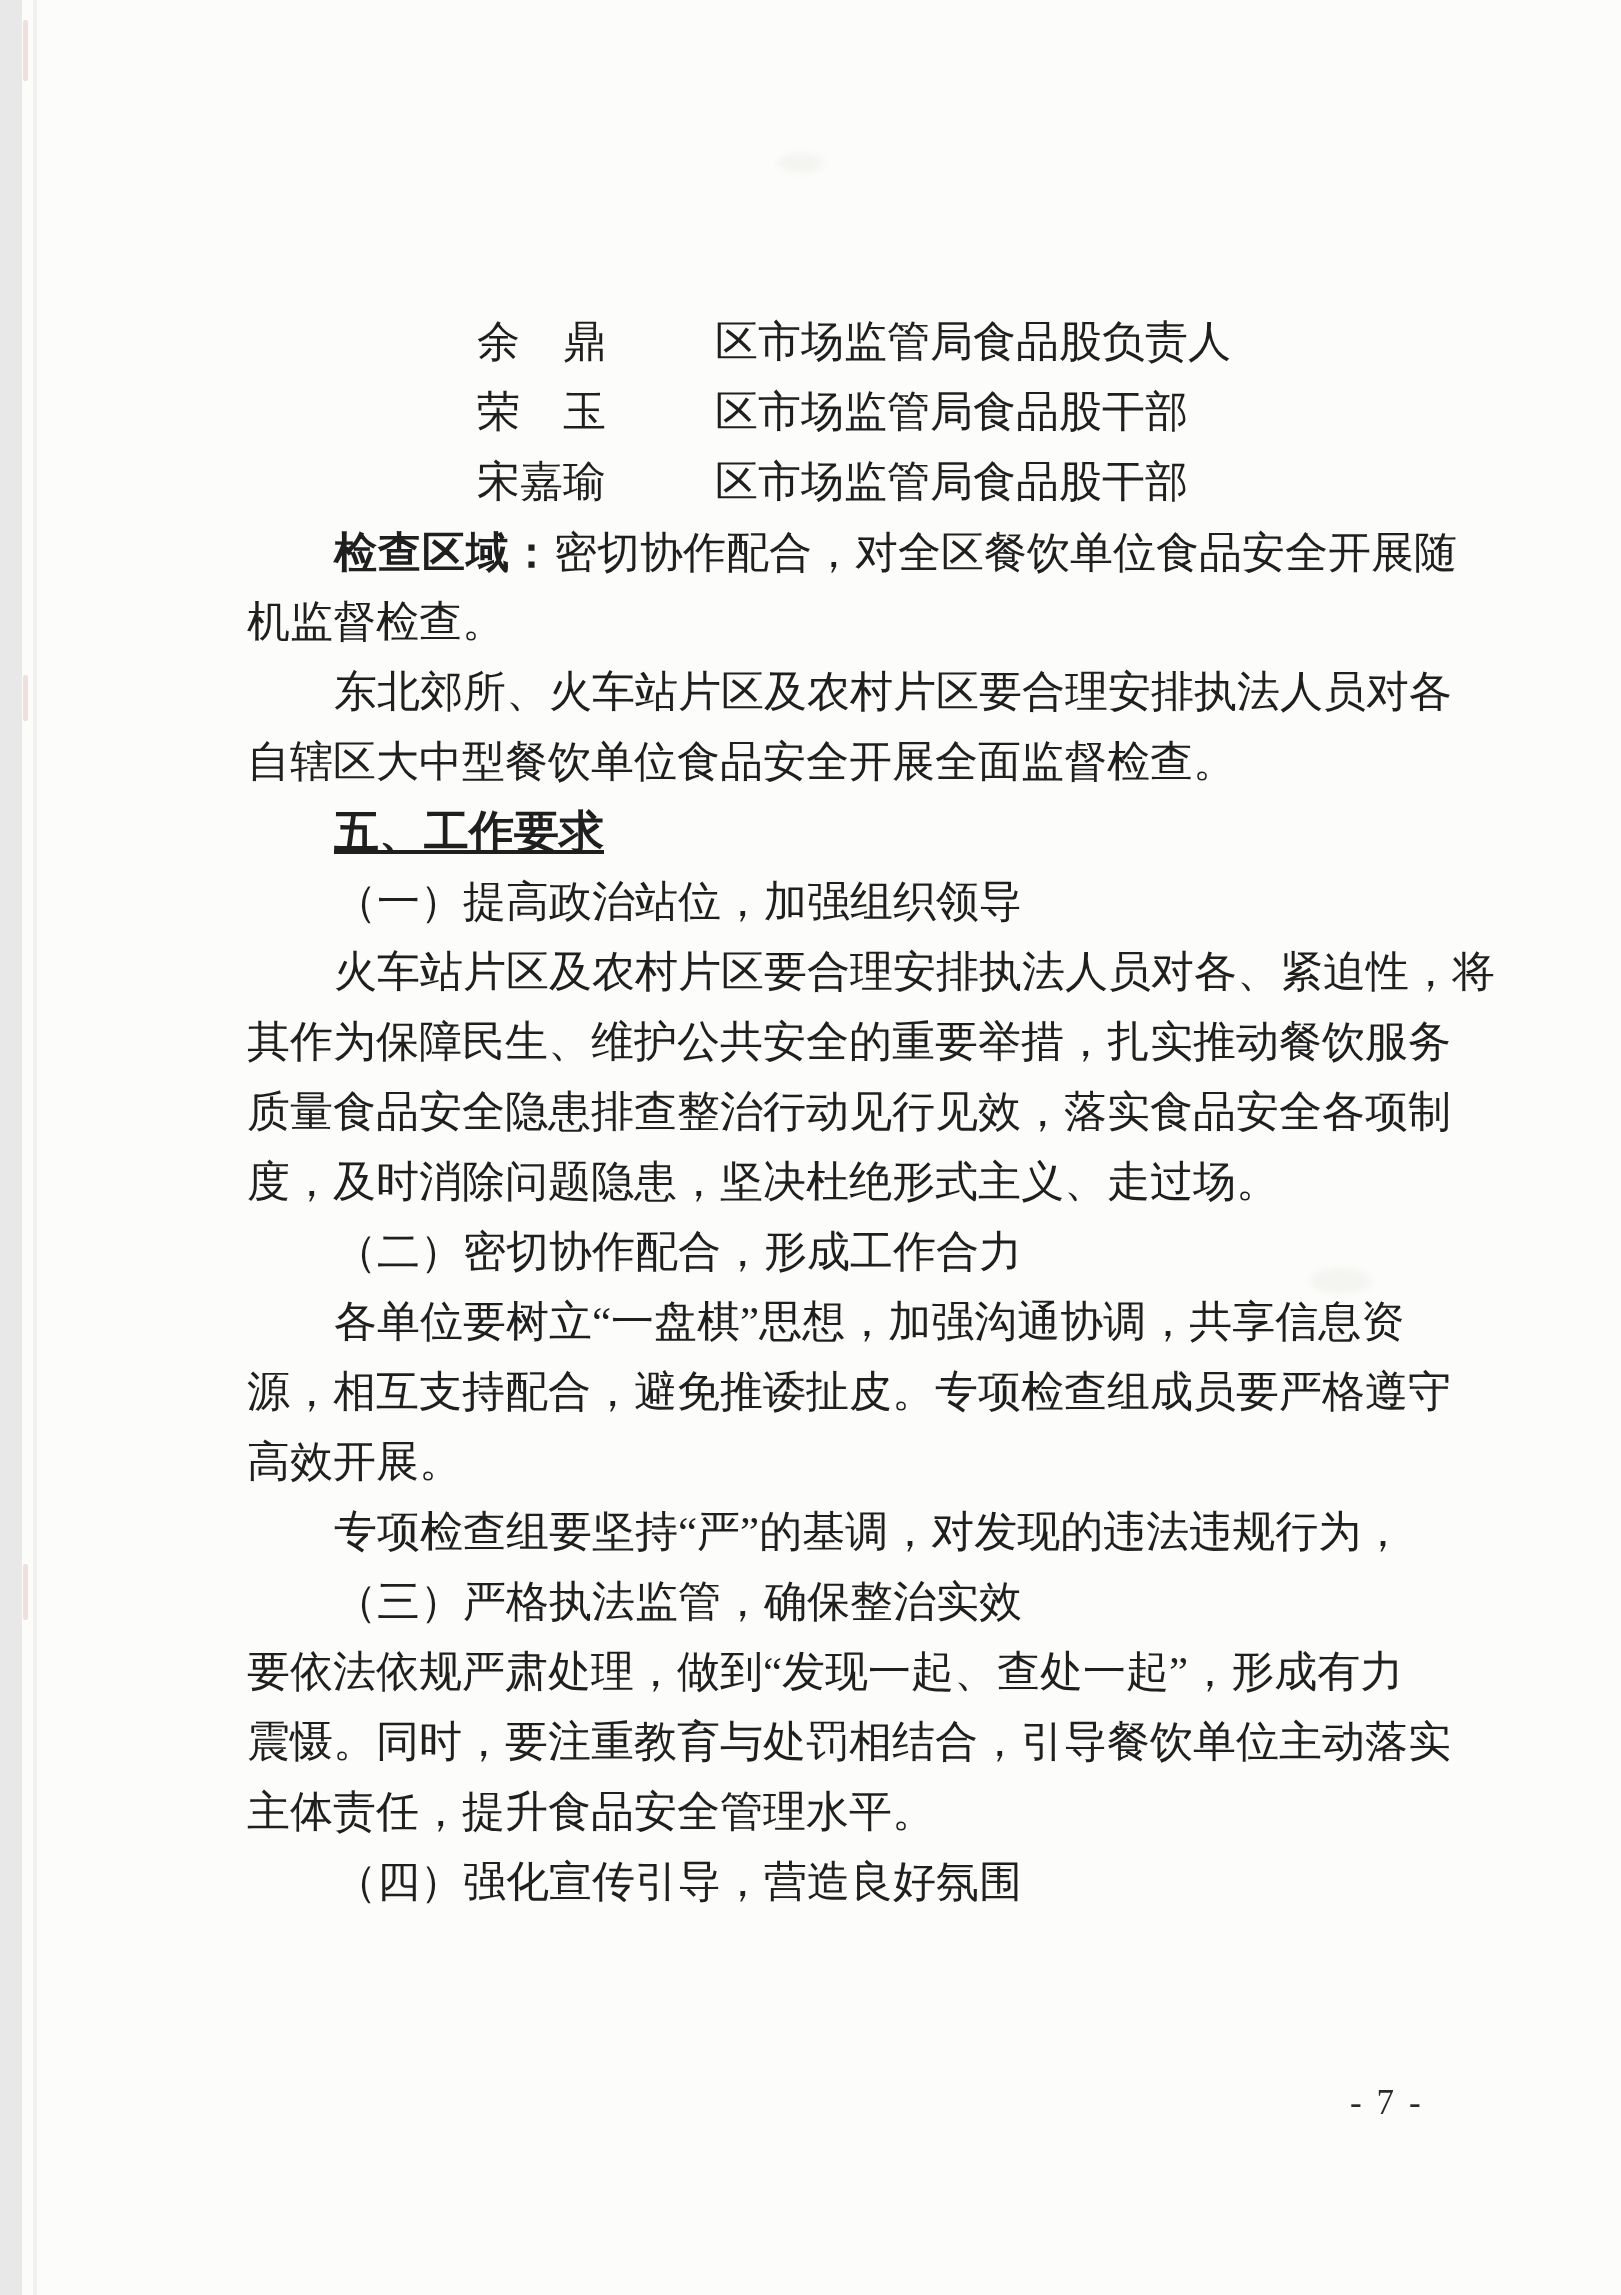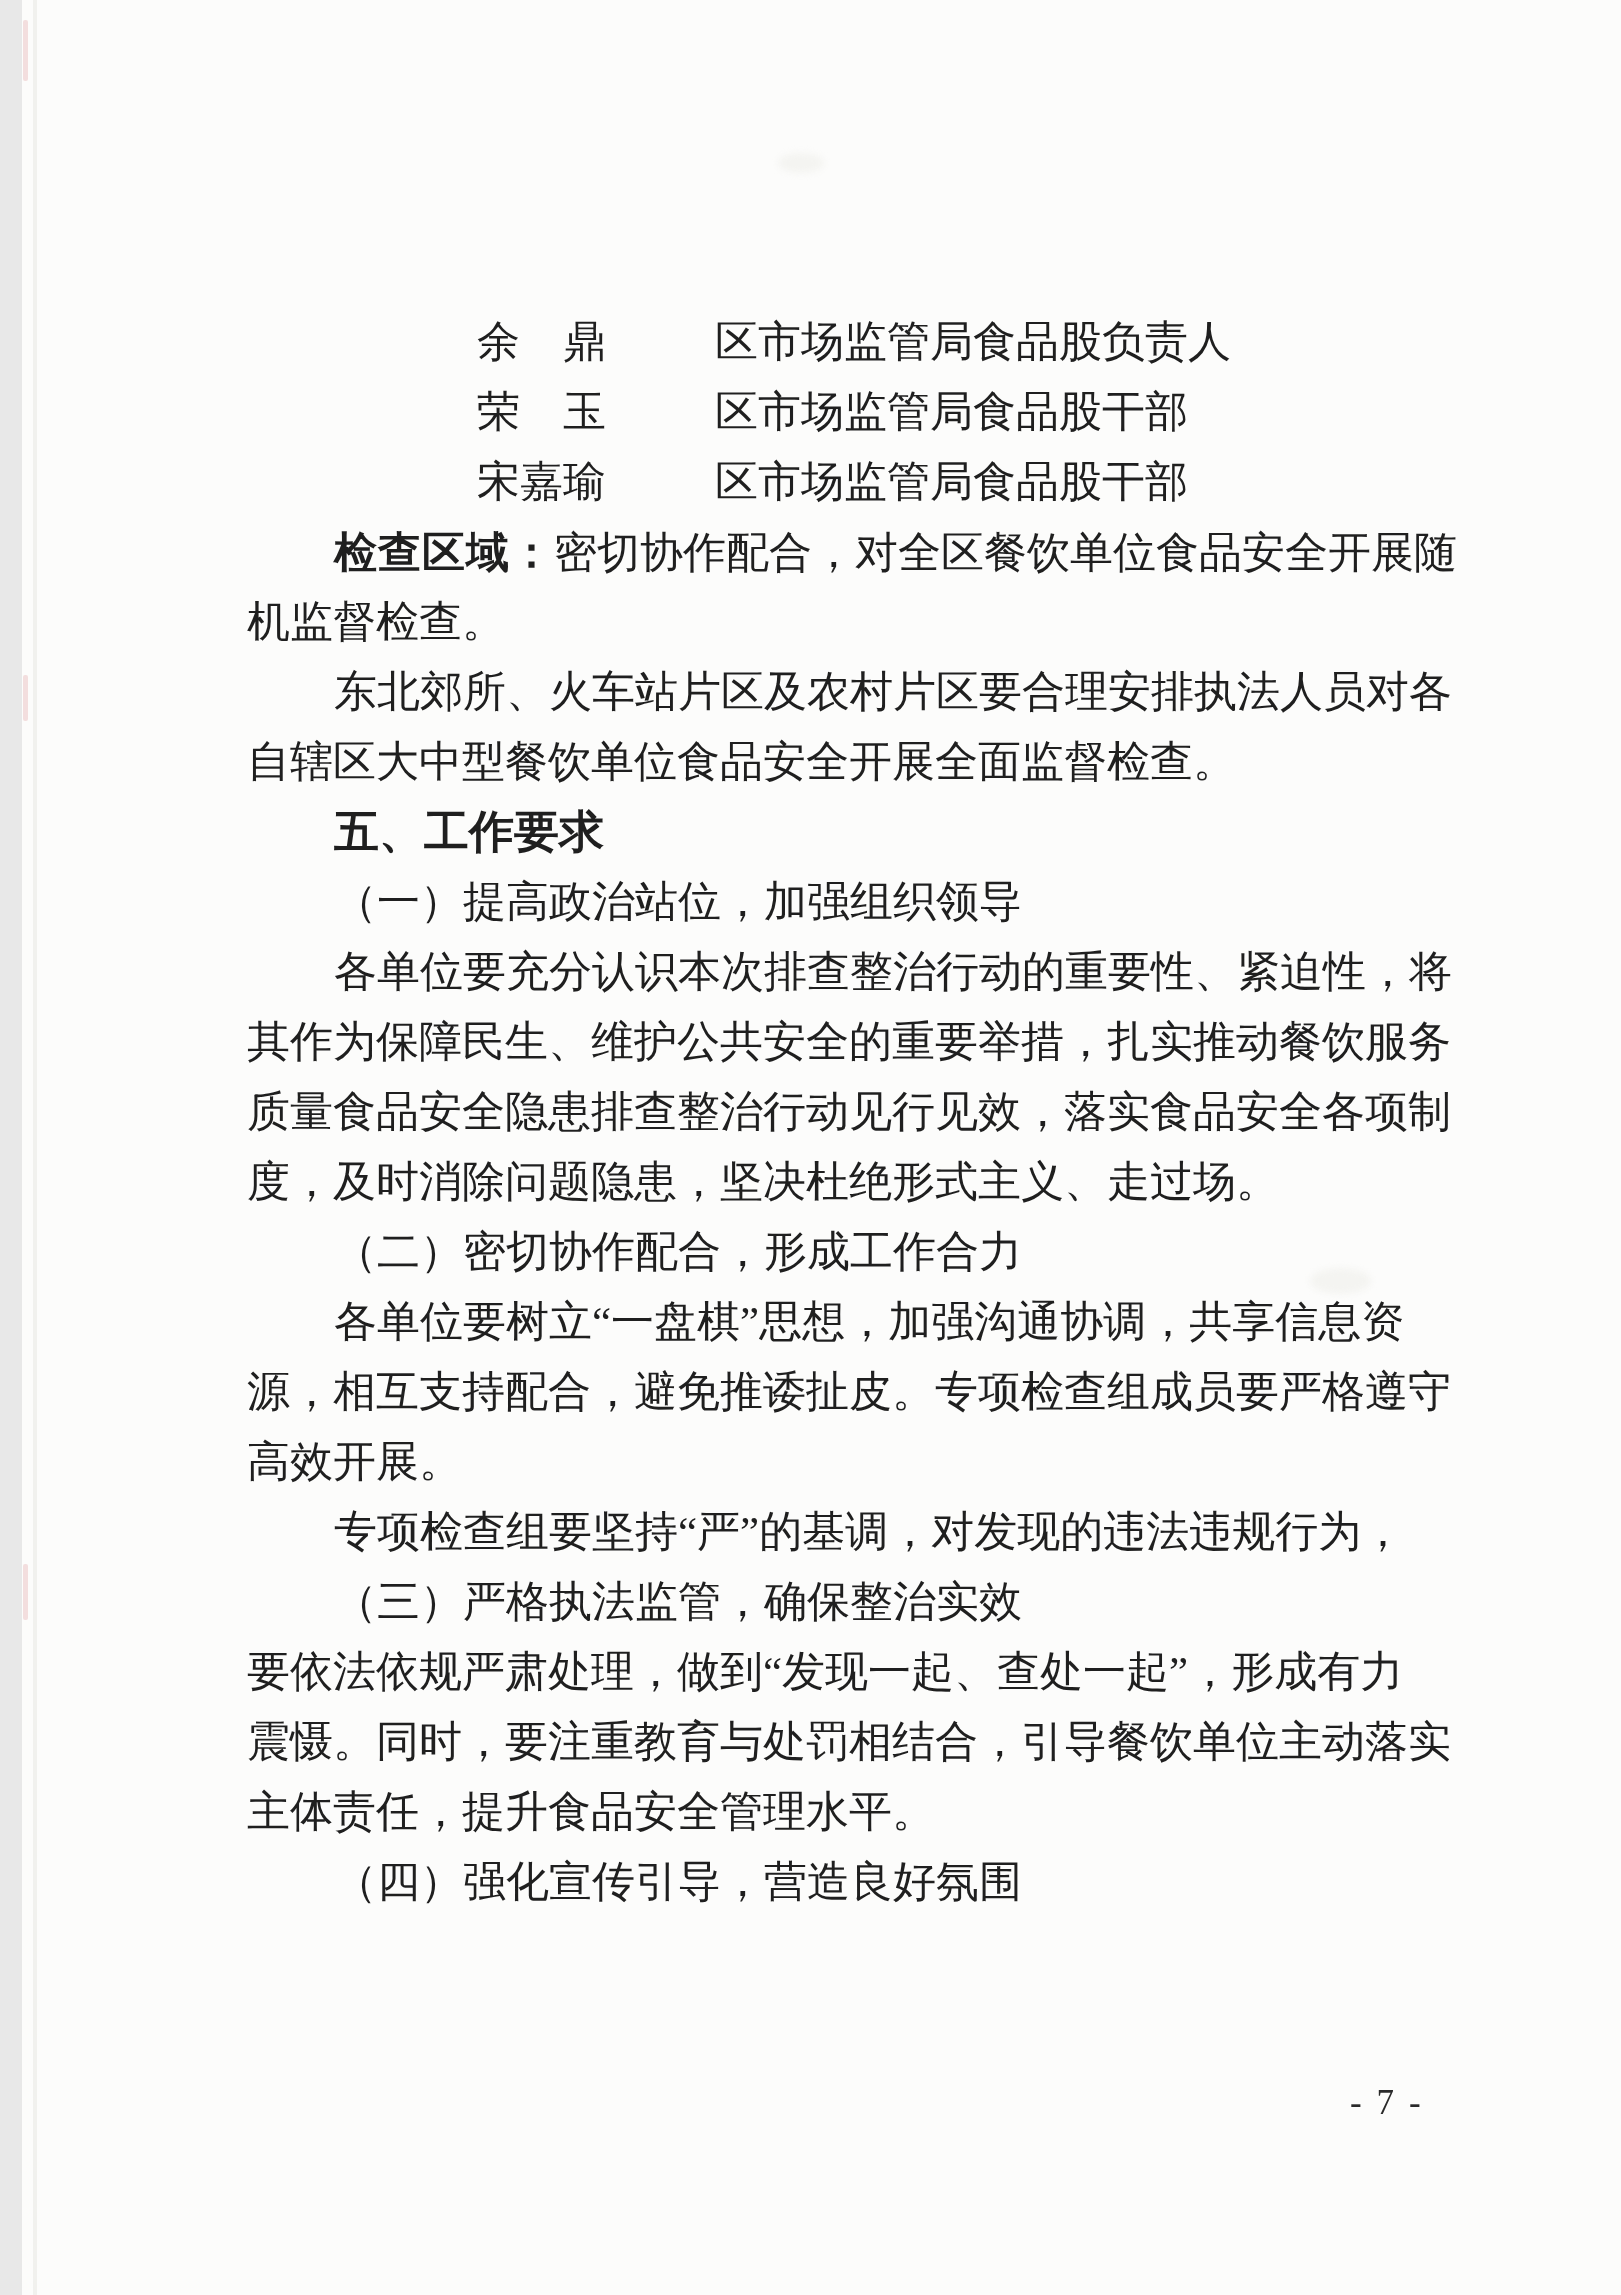--- a/index.html
+++ b/index.html
@@ -72,20 +72,21 @@
   }
   .bold-label {
     font-weight: 700;
     font-family: "Liberation Sans", "DejaVu Sans", sans-serif;
     letter-spacing: 1px;
   }
   .section-heading {
     font-weight: 700;
     font-family: "Liberation Sans", "DejaVu Sans", sans-serif;
     font-size: 45px;
+    text-decoration: underline;
   }
   .sub-heading {
     font-weight: 500;
   }
   .page-number {
     position: absolute;
     left: 1328px;
     top: 2080px;
     font-size: 35px;
     line-height: 46px;
@@ -125,21 +126,21 @@
       <span class="bold-label">检查区域：</span><span>密切协作配合，对全区餐饮单位食品安全开展随</span>
     </div>
     <div class="line">机监督检查。</div>
 
     <div class="line indent">东北郊所、火车站片区及农村片区要合理安排执法人员对各</div>
     <div class="line">自辖区大中型餐饮单位食品安全开展全面监督检查。</div>
 
     <div class="line indent section-heading">五、工作要求</div>
 
     <div class="line indent sub-heading">（一）提高政治站位，加强组织领导</div>
-    <div class="line indent">各单位要充分认识本次排查整治行动的重要性、紧迫性，将</div>
+    <div class="line indent">火车站片区及农村片区要合理安排执法人员对各、紧迫性，将</div>
     <div class="line">其作为保障民生、维护公共安全的重要举措，扎实推动餐饮服务</div>
     <div class="line">质量食品安全隐患排查整治行动见行见效，落实食品安全各项制</div>
     <div class="line">度，及时消除问题隐患，坚决杜绝形式主义、走过场。</div>
 
     <div class="line indent sub-heading">（二）密切协作配合，形成工作合力</div>
     <div class="line indent">各单位要树立“一盘棋”思想，加强沟通协调，共享信息资</div>
     <div class="line">源，相互支持配合，避免推诿扯皮。专项检查组成员要严格遵守</div>
     <div class="line">高效开展。</div>
 
     <div class="line indent">专项检查组要坚持“严”的基调，对发现的违法违规行为，</div>

